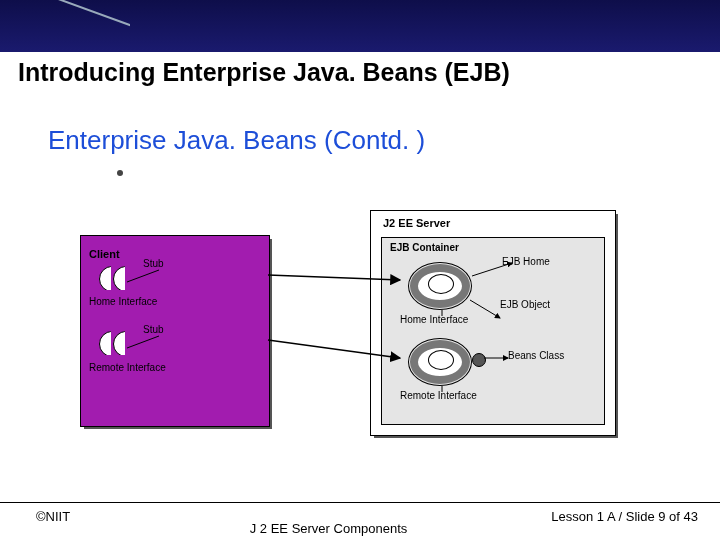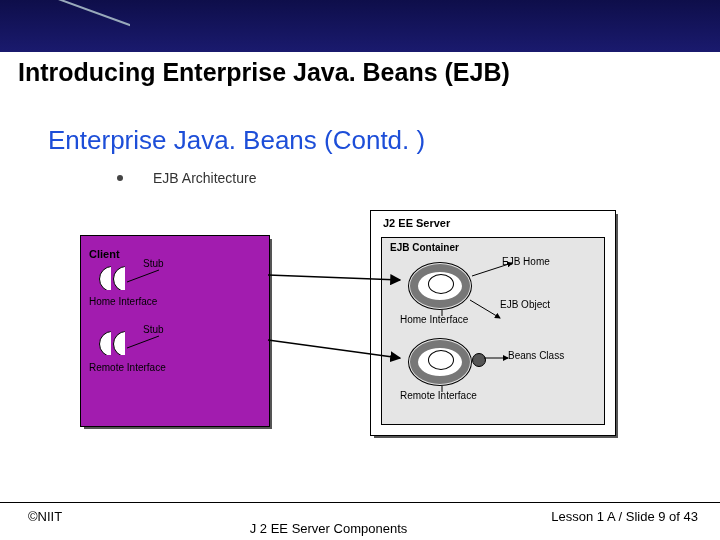--- a/index.html
+++ b/index.html
@@ -175,21 +175,21 @@
   }
   .footer {
     position: absolute;
     bottom: 16px;
     left: 0;
     right: 0;
     border-top: 1px solid #000;
     display: flex;
     justify-content: space-between;
     font-size: 13px;
-    padding: 6px 22px 0 28px;
+    padding: 6px 22px 0 36px;
   }
   .footer-left { }
   .footer-center { position: absolute; left: 50%; transform: translateX(-70%); margin-top: 12px;}
   .footer-right { }
   .cres {
     position: absolute;
     width: 18px;
     height: 24px;
     overflow: hidden;
   }
@@ -220,21 +220,20 @@
     <div class="diag-line"></div>
   </div>
 </div>
 
 <div class="page-title">Introducing Enterprise Java. Beans (EJB)</div>
 
 <div class="subheading">Enterprise Java. Beans (Contd. )</div>
 
 <div class="bullet-wrap">
   <div class="bullet-dot"></div>
-  <div class="bullet-text">EJB Architecture</div>
 </div>
 
 <div class="diagram-area">
 
   <div class="client-shadow"></div>
   <div class="client-box">
     <div class="client-label">Client</div>
 
     <div class="cpair" style="top:30px;left:12px">
       <div class="cres" style="left:0;top:0"></div>

